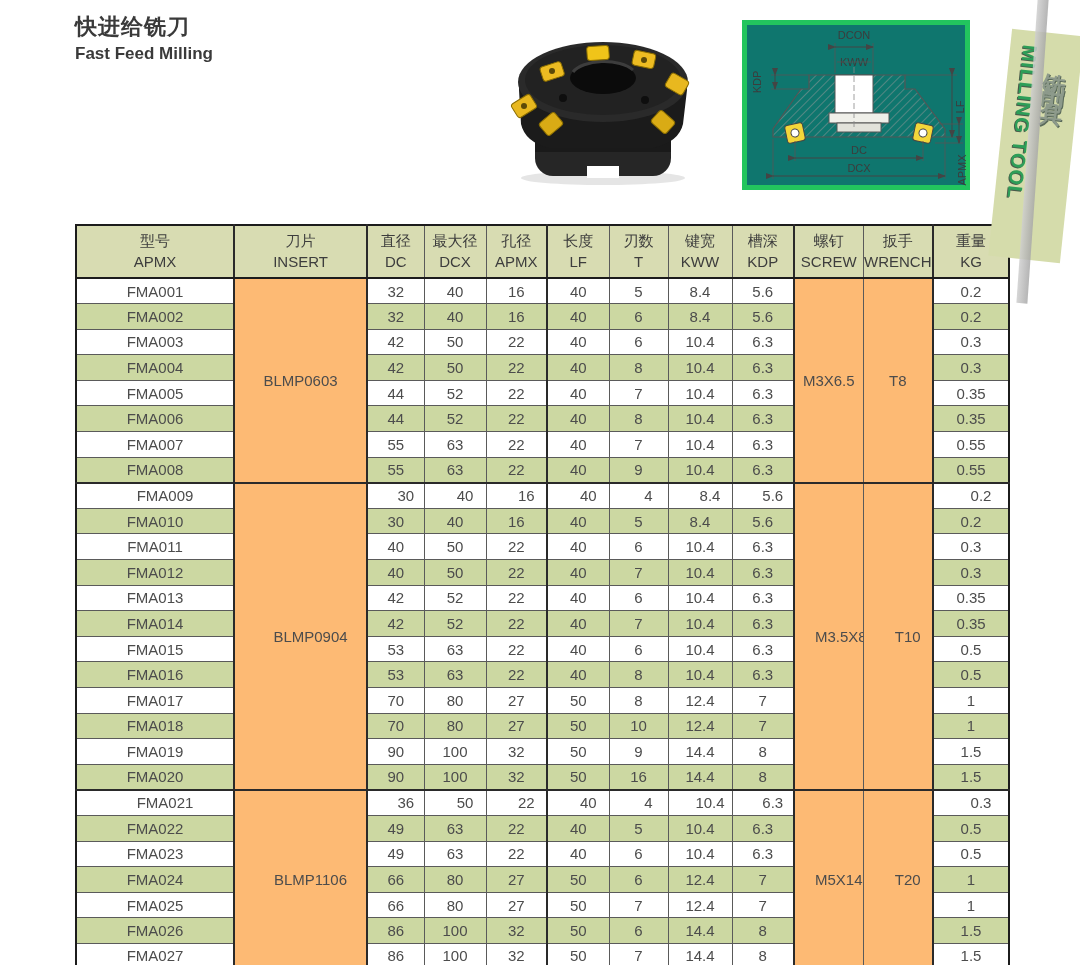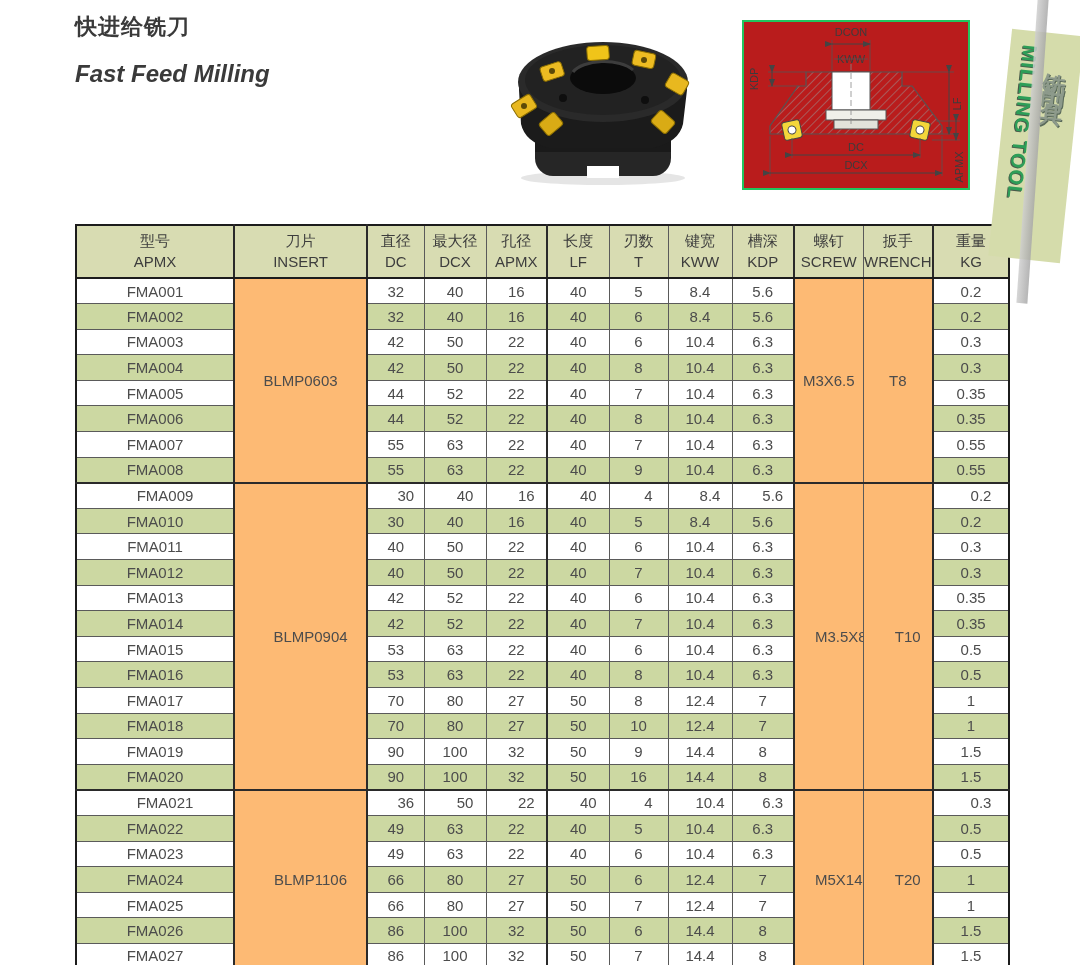--- a/index.html
+++ b/index.html
@@ -2,28 +2,28 @@
 <html style="--header-bg: #d8dcb2; --row-alt: #ccd8a2; --banner-bg: #d5dcab; --banner-green: #2d9e58;"><head>
 <meta charset="utf-8">
 <style>
   * { margin:0; padding:0; box-sizing:border-box; }
   html,body { width:1080px; height:965px; background:#fff;
     font-family:"Liberation Sans", sans-serif; position:relative; overflow:hidden; }
 
   
   .page-title { position:absolute; left:75px; top:12px; color:#3a3a3a; }
   .page-title .zh { font-size:22px; font-weight:bold; letter-spacing:1px; }
-  .page-title .en { font-size:24px; font-weight:bold; margin-top:18px;font-style:italic; }
+  .page-title .en { font-size:17px; font-weight:bold; margin-top:2px; }
 
   
   .photo { position:absolute; left:495px; top:20px; width:215px; height:168px; }
 
   
   .diagram { position:absolute; left:742px; top:20px; width:228px; height:170px;
-    border:2px solid #22c55e; background:#b91c1c; }
+    border:5px solid #22c55e; background:#0f766e; }
   .diagram svg text { font-family:"Liberation Sans", sans-serif; font-size:11px; fill:#3c3c3c; }
 
   
   .banner { position:absolute; left:1000px; top:32px; width:72px; height:228px;
     background:var(--banner-bg,#d5dcab); transform:rotate(6deg);
     display:flex; flex-direction:row; justify-content:center; gap:2px; padding-top:14px; z-index:1; }
   .banner .en { writing-mode:vertical-rl; font-size:20px; font-weight:bold;
     color:var(--banner-green,#2d9e58); letter-spacing:1px; text-shadow:1px 1px 0 #4a5a4a; }
   .banner .zh { writing-mode:vertical-rl; font-size:23px; font-weight:bold;
     color:#8d9a8b; letter-spacing:10px; text-shadow:1px 1px 0 #5a6a5a; margin-top:8px; }

